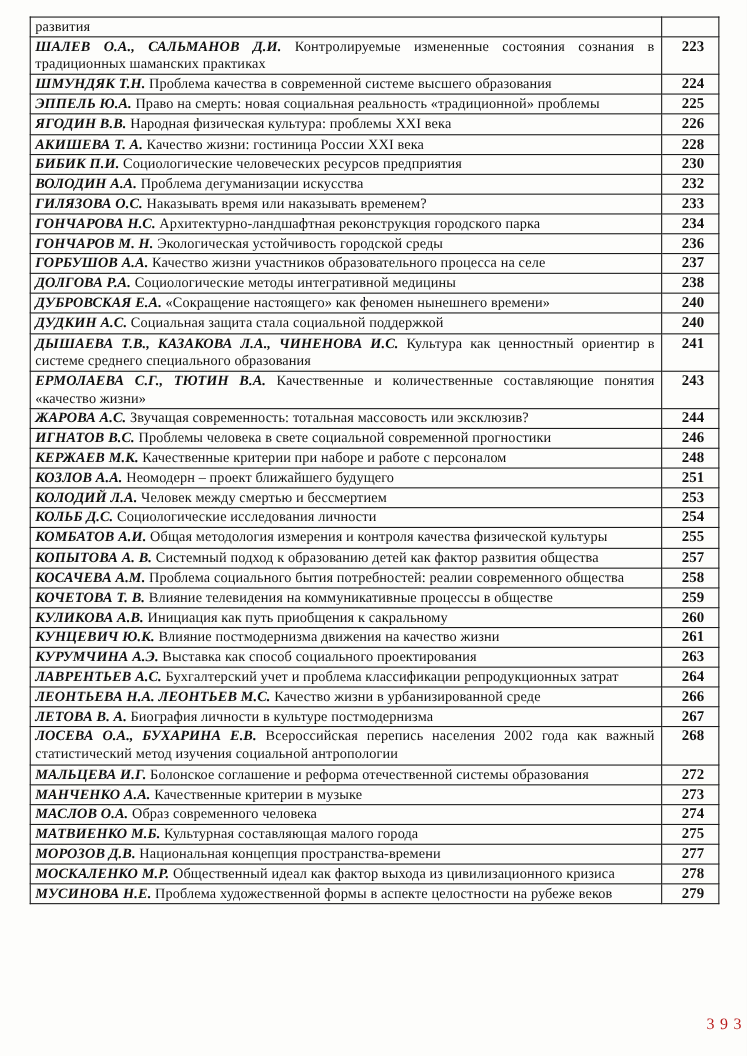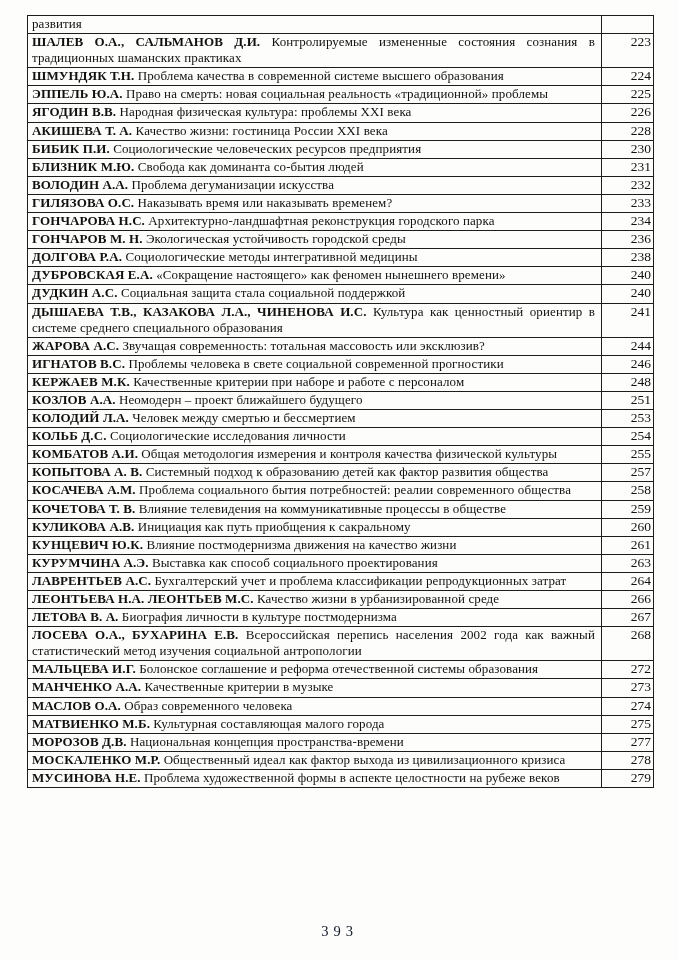--- a/index.html
+++ b/index.html
@@ -32,35 +32,35 @@
     width: 574px;
     padding: 0 6px 1px 4px;
     text-align: justify;
     font-size: 13px;
     line-height: 16.1px;
     letter-spacing: 0.1px;
   }
   td.pagenum {
     width: 52px;
     padding: 0 2px 0 7px;
-    font-weight: 400;
+    font-weight: 700;
     font-size: 13.5px;
     line-height: 16.1px;
-    text-align: right;
-  }
-  .authors { font-weight: 700; }
+    text-align: center;
+  }
+  .authors { font-weight: 700; font-style: italic; }
   .footer {
     position: absolute;
     left: 0;
     bottom: 20px;
     width: 100%;
-    text-align: center;
+    text-align: right;
     font-size: 14.5px;
     letter-spacing: 5px;
-    color: #0f172a;
+    color: #b91c1c;
   }
 </style>
 </head>
 <body>
 
 <div class="page">
   <table class="toc">
     <tbody id="toc-body">
         <tr>
           <td class="entry"><span>развития</span></td>
@@ -84,54 +84,58 @@
         </tr>
         <tr>
           <td class="entry"><span class="authors">АКИШЕВА Т. А.</span> <span>Качество жизни: гостиница России XXI века</span></td>
           <td class="pagenum">228</td>
         </tr>
         <tr>
           <td class="entry"><span class="authors">БИБИК П.И.</span> <span> Социологические человеческих ресурсов предприятия</span></td>
           <td class="pagenum">230</td>
         </tr>
         <tr>
-          <td class="entry"><span class="authors">БЛИЗНИК М.Ю.</span> <span>Свобода как доминанта со-бытия людей</span></td>
-          <td class="pagenum">231</td>
-        </tr>
-        <tr>
           <td class="entry"><span class="authors">ВОЛОДИН А.А.</span> <span>Проблема дегуманизации искусства</span></td>
           <td class="pagenum">232</td>
         </tr>
         <tr>
           <td class="entry"><span class="authors">ГИЛЯЗОВА О.С.</span> <span>Наказывать время или наказывать временем?</span></td>
           <td class="pagenum">233</td>
         </tr>
         <tr>
           <td class="entry"><span class="authors">ГОНЧАРОВА Н.С.</span> <span>Архитектурно-ландшафтная реконструкция городского парка</span></td>
           <td class="pagenum">234</td>
         </tr>
         <tr>
           <td class="entry"><span class="authors">ГОНЧАРОВ М. Н.</span> <span>Экологическая устойчивость городской среды</span></td>
           <td class="pagenum">236</td>
         </tr>
         <tr>
+          <td class="entry"><span class="authors">ГОРБУШОВ А.А.</span> <span>Качество жизни участников образовательного процесса на селе</span></td>
+          <td class="pagenum">237</td>
+        </tr>
+        <tr>
           <td class="entry"><span class="authors">ДОЛГОВА Р.А.</span> <span>Социологические методы интегративной медицины</span></td>
           <td class="pagenum">238</td>
         </tr>
         <tr>
           <td class="entry"><span class="authors">ДУБРОВСКАЯ Е.А.</span> <span>«Сокращение настоящего» как феномен нынешнего времени»</span></td>
           <td class="pagenum">240</td>
         </tr>
         <tr>
           <td class="entry"><span class="authors">ДУДКИН А.С.</span> <span>Социальная защита стала социальной поддержкой</span></td>
           <td class="pagenum">240</td>
         </tr>
         <tr>
           <td class="entry"><span class="authors">ДЫШАЕВА Т.В., КАЗАКОВА Л.А., ЧИНЕНОВА И.С.</span> <span>Культура как ценностный ориентир в системе среднего специального образования</span></td>
           <td class="pagenum">241</td>
+        </tr>
+        <tr>
+          <td class="entry"><span class="authors">ЕРМОЛАЕВА С.Г., ТЮТИН В.А.</span> <span>Качественные и количественные составляющие понятия «качество жизни»</span></td>
+          <td class="pagenum">243</td>
         </tr>
         <tr>
           <td class="entry"><span class="authors">ЖАРОВА А.С.</span> <span>Звучащая современность: тотальная массовость или эксклюзив?</span></td>
           <td class="pagenum">244</td>
         </tr>
         <tr>
           <td class="entry"><span class="authors">ИГНАТОВ В.С.</span> <span>Проблемы человека в свете социальной современной прогностики</span></td>
           <td class="pagenum">246</td>
         </tr>
         <tr>

